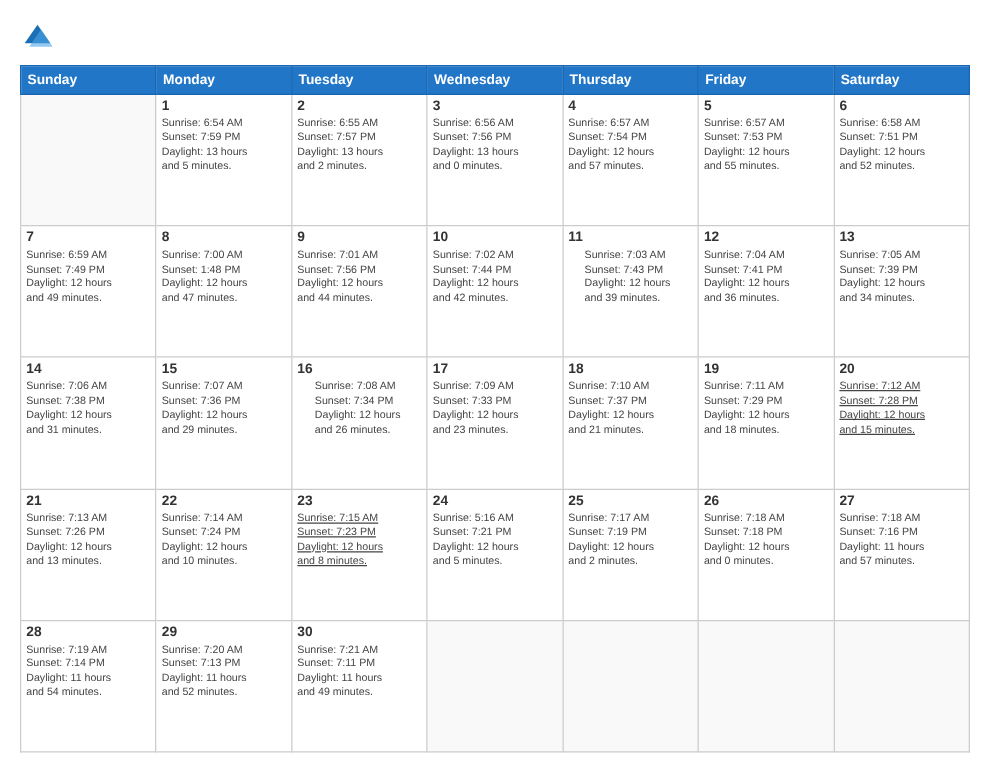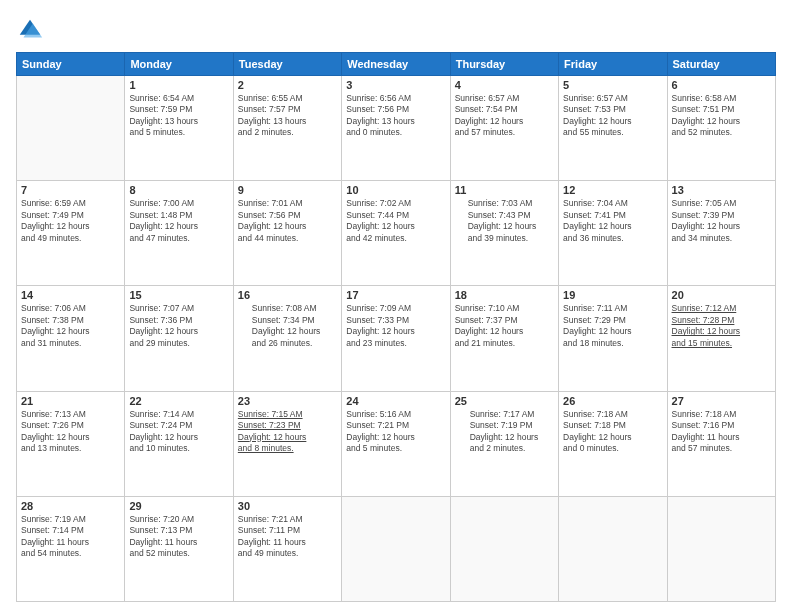--- a/index.html
+++ b/index.html
@@ -298,21 +298,21 @@
           </td>
           <td>
             <div class="day-number">24</div>
             <div class="day-info" style="white-space: pre-line;">Sunrise: 5:16 AM
 Sunset: 7:21 PM
 Daylight: 12 hours
 and 5 minutes.</div>
           </td>
           <td>
             <div class="day-number">25</div>
-            <div class="day-info" style="white-space: pre-line; margin-left: 15px;">Sunrise: 7:17 AM
+            <div class="day-info" style="white-space: pre-line;">Sunrise: 7:17 AM
 Sunset: 7:19 PM
 Daylight: 12 hours
 and 2 minutes.</div>
           </td>
           <td>
             <div class="day-number">26</div>
             <div class="day-info" style="white-space: pre-line;">Sunrise: 7:18 AM
 Sunset: 7:18 PM
 Daylight: 12 hours
 and 0 minutes.</div>

